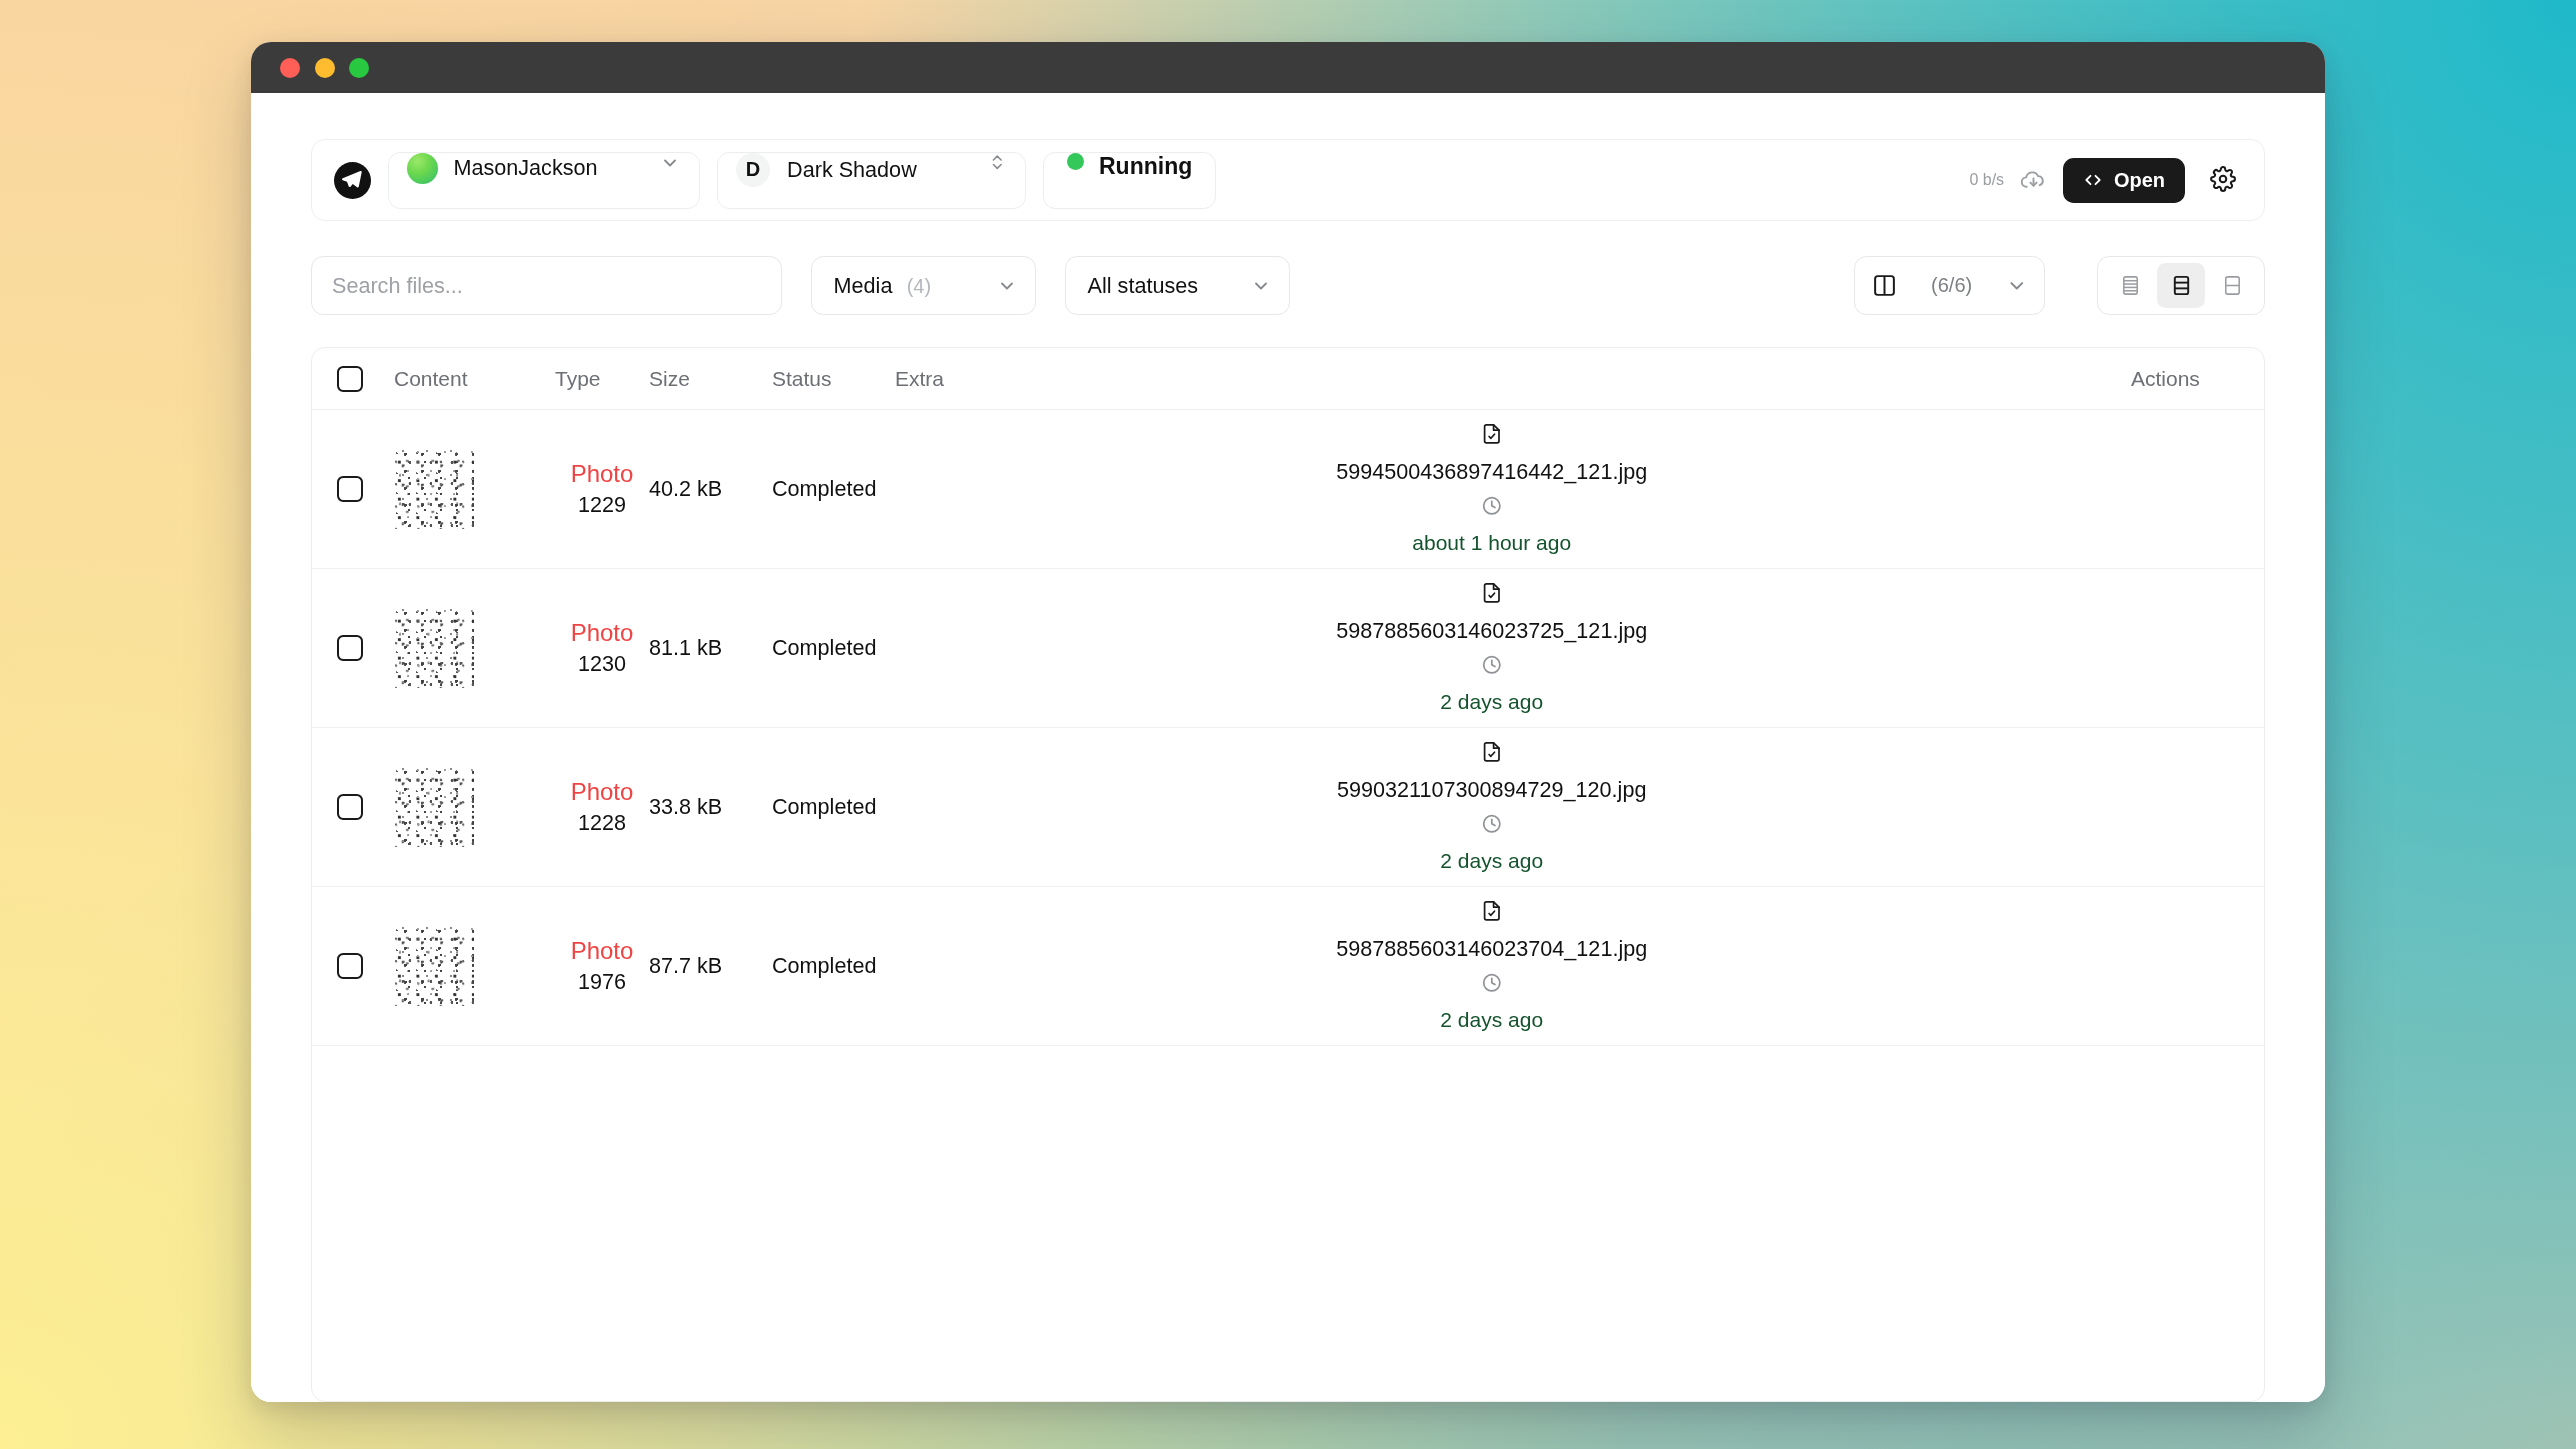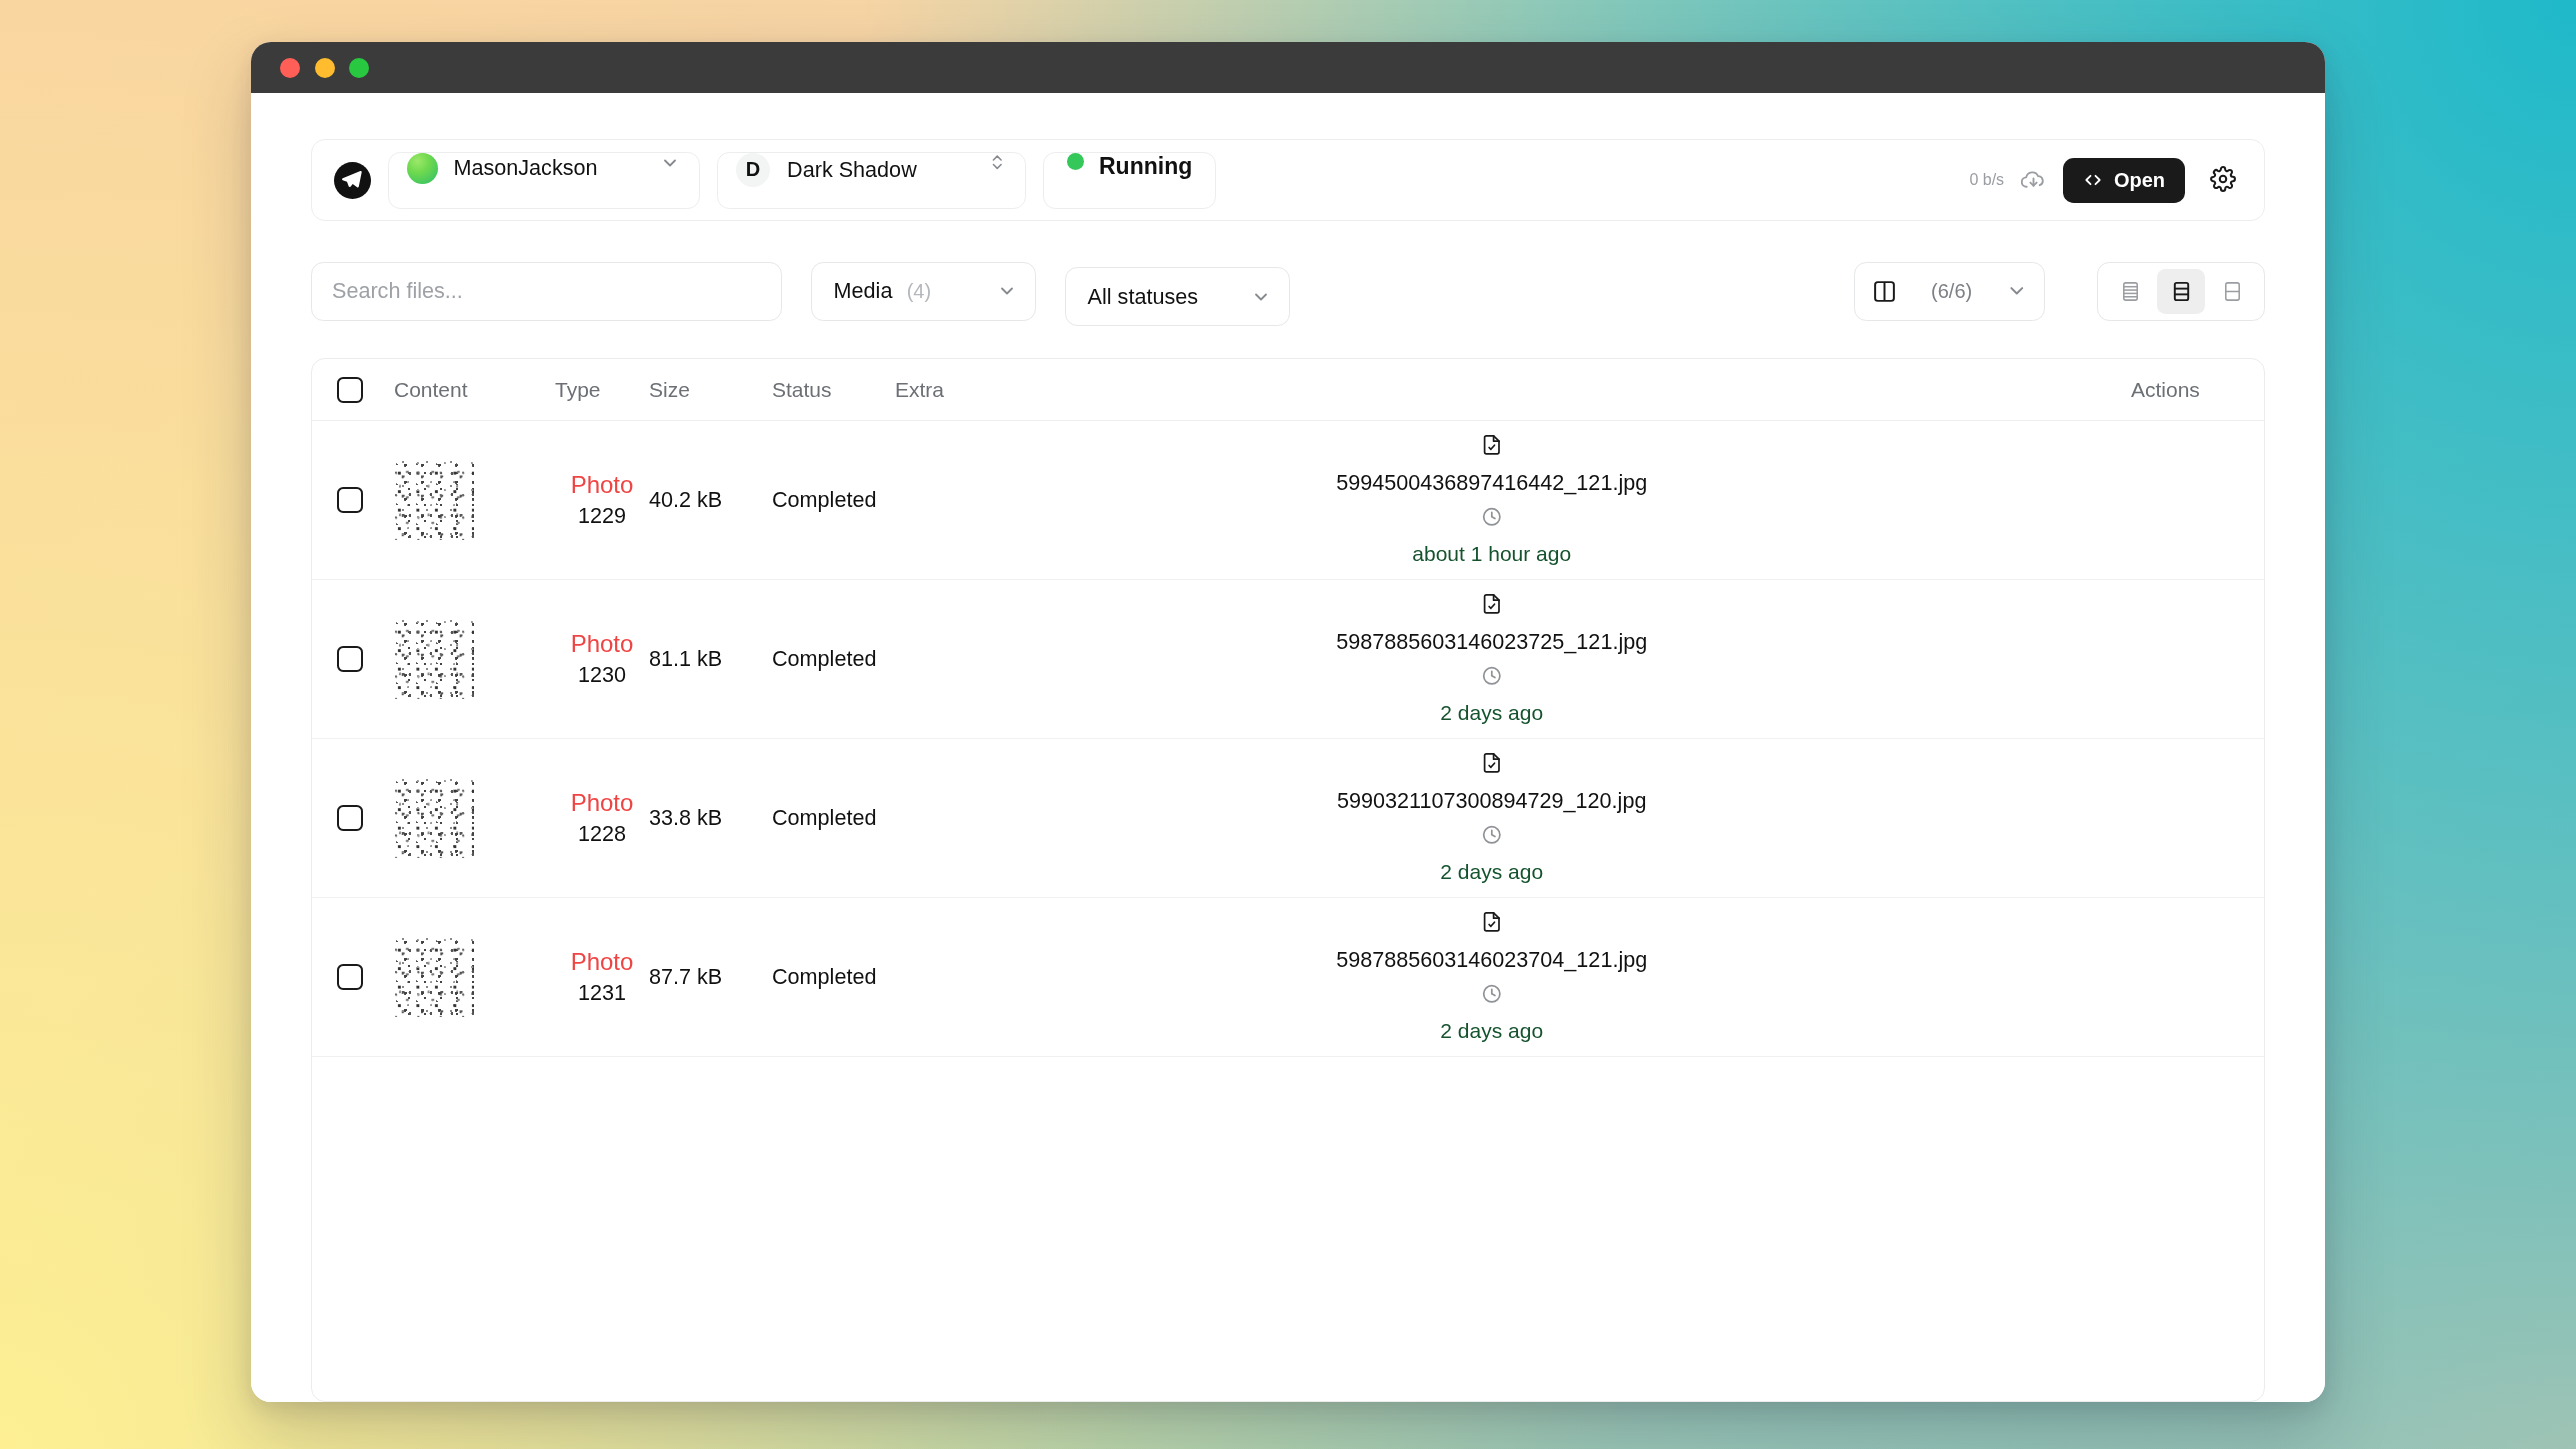--- a/index.html
+++ b/index.html
@@ -135,21 +135,21 @@
   .search-box input::placeholder { color: #9ea1a5; }
   .select-box {
     height: 59px;
     border: 0.8px solid #e6e7e8; border-radius: 12.3px;
     display: flex; align-items: center;
     padding: 0 18.5px 0 21.6px;
     background: #fff; cursor: pointer;
     white-space: nowrap;
   }
   .select-box.media { width: 225px; justify-content: space-between; }
-  .select-box.statuses { width: 225px; justify-content: space-between; margin-top: 11px; }
+  .select-box.statuses { width: 225px; justify-content: space-between; }
   .select-label { font-size: 21.6px; color: #111; }
   .select-count { font-size: 20px; color: #b4b7bb; margin-left: 10.8px; }
   .chev { color: #86898e; display: flex; align-items: center; }
   .filters-spacer { flex: 1 1 auto; }
   .cols-box {
     height: 59px; width: 191px;
     border: 0.8px solid #e6e7e8; border-radius: 12.3px;
     display: flex; align-items: center; justify-content: space-between;
     padding: 0 17px;
     background: #fff; cursor: pointer;
@@ -521,21 +521,21 @@
 
       <div class="trow">
         <div class="col-check">
           <span class="checkbox"></span>
         </div>
         <div class="col-content">
           <div class="thumb"></div>
         </div>
         <div class="col-type type-cell">
           <span class="type-main">Photo</span>
-          <span class="type-sub">1231</span>
+          <span class="type-sub">1976</span>
         </div>
         <div class="cell col-size">87.7 kB</div>
         <div class="cell col-status">Completed</div>
         <div class="col-extra">
           <div class="extra-line">
             <span class="ic">
               <svg width="21.6" height="21.6" viewBox="0 0 24 24" fill="none" stroke="currentColor" stroke-width="1.9" stroke-linecap="round" stroke-linejoin="round">
                   <path d="M14 2H6a2 2 0 0 0-2 2v16a2 2 0 0 0 2 2h12a2 2 0 0 0 2-2V8z"></path>
                   <polyline points="14 2 14 8 20 8"></polyline>
                   <polyline points="9 15 11 17 15 12.5"></polyline>

